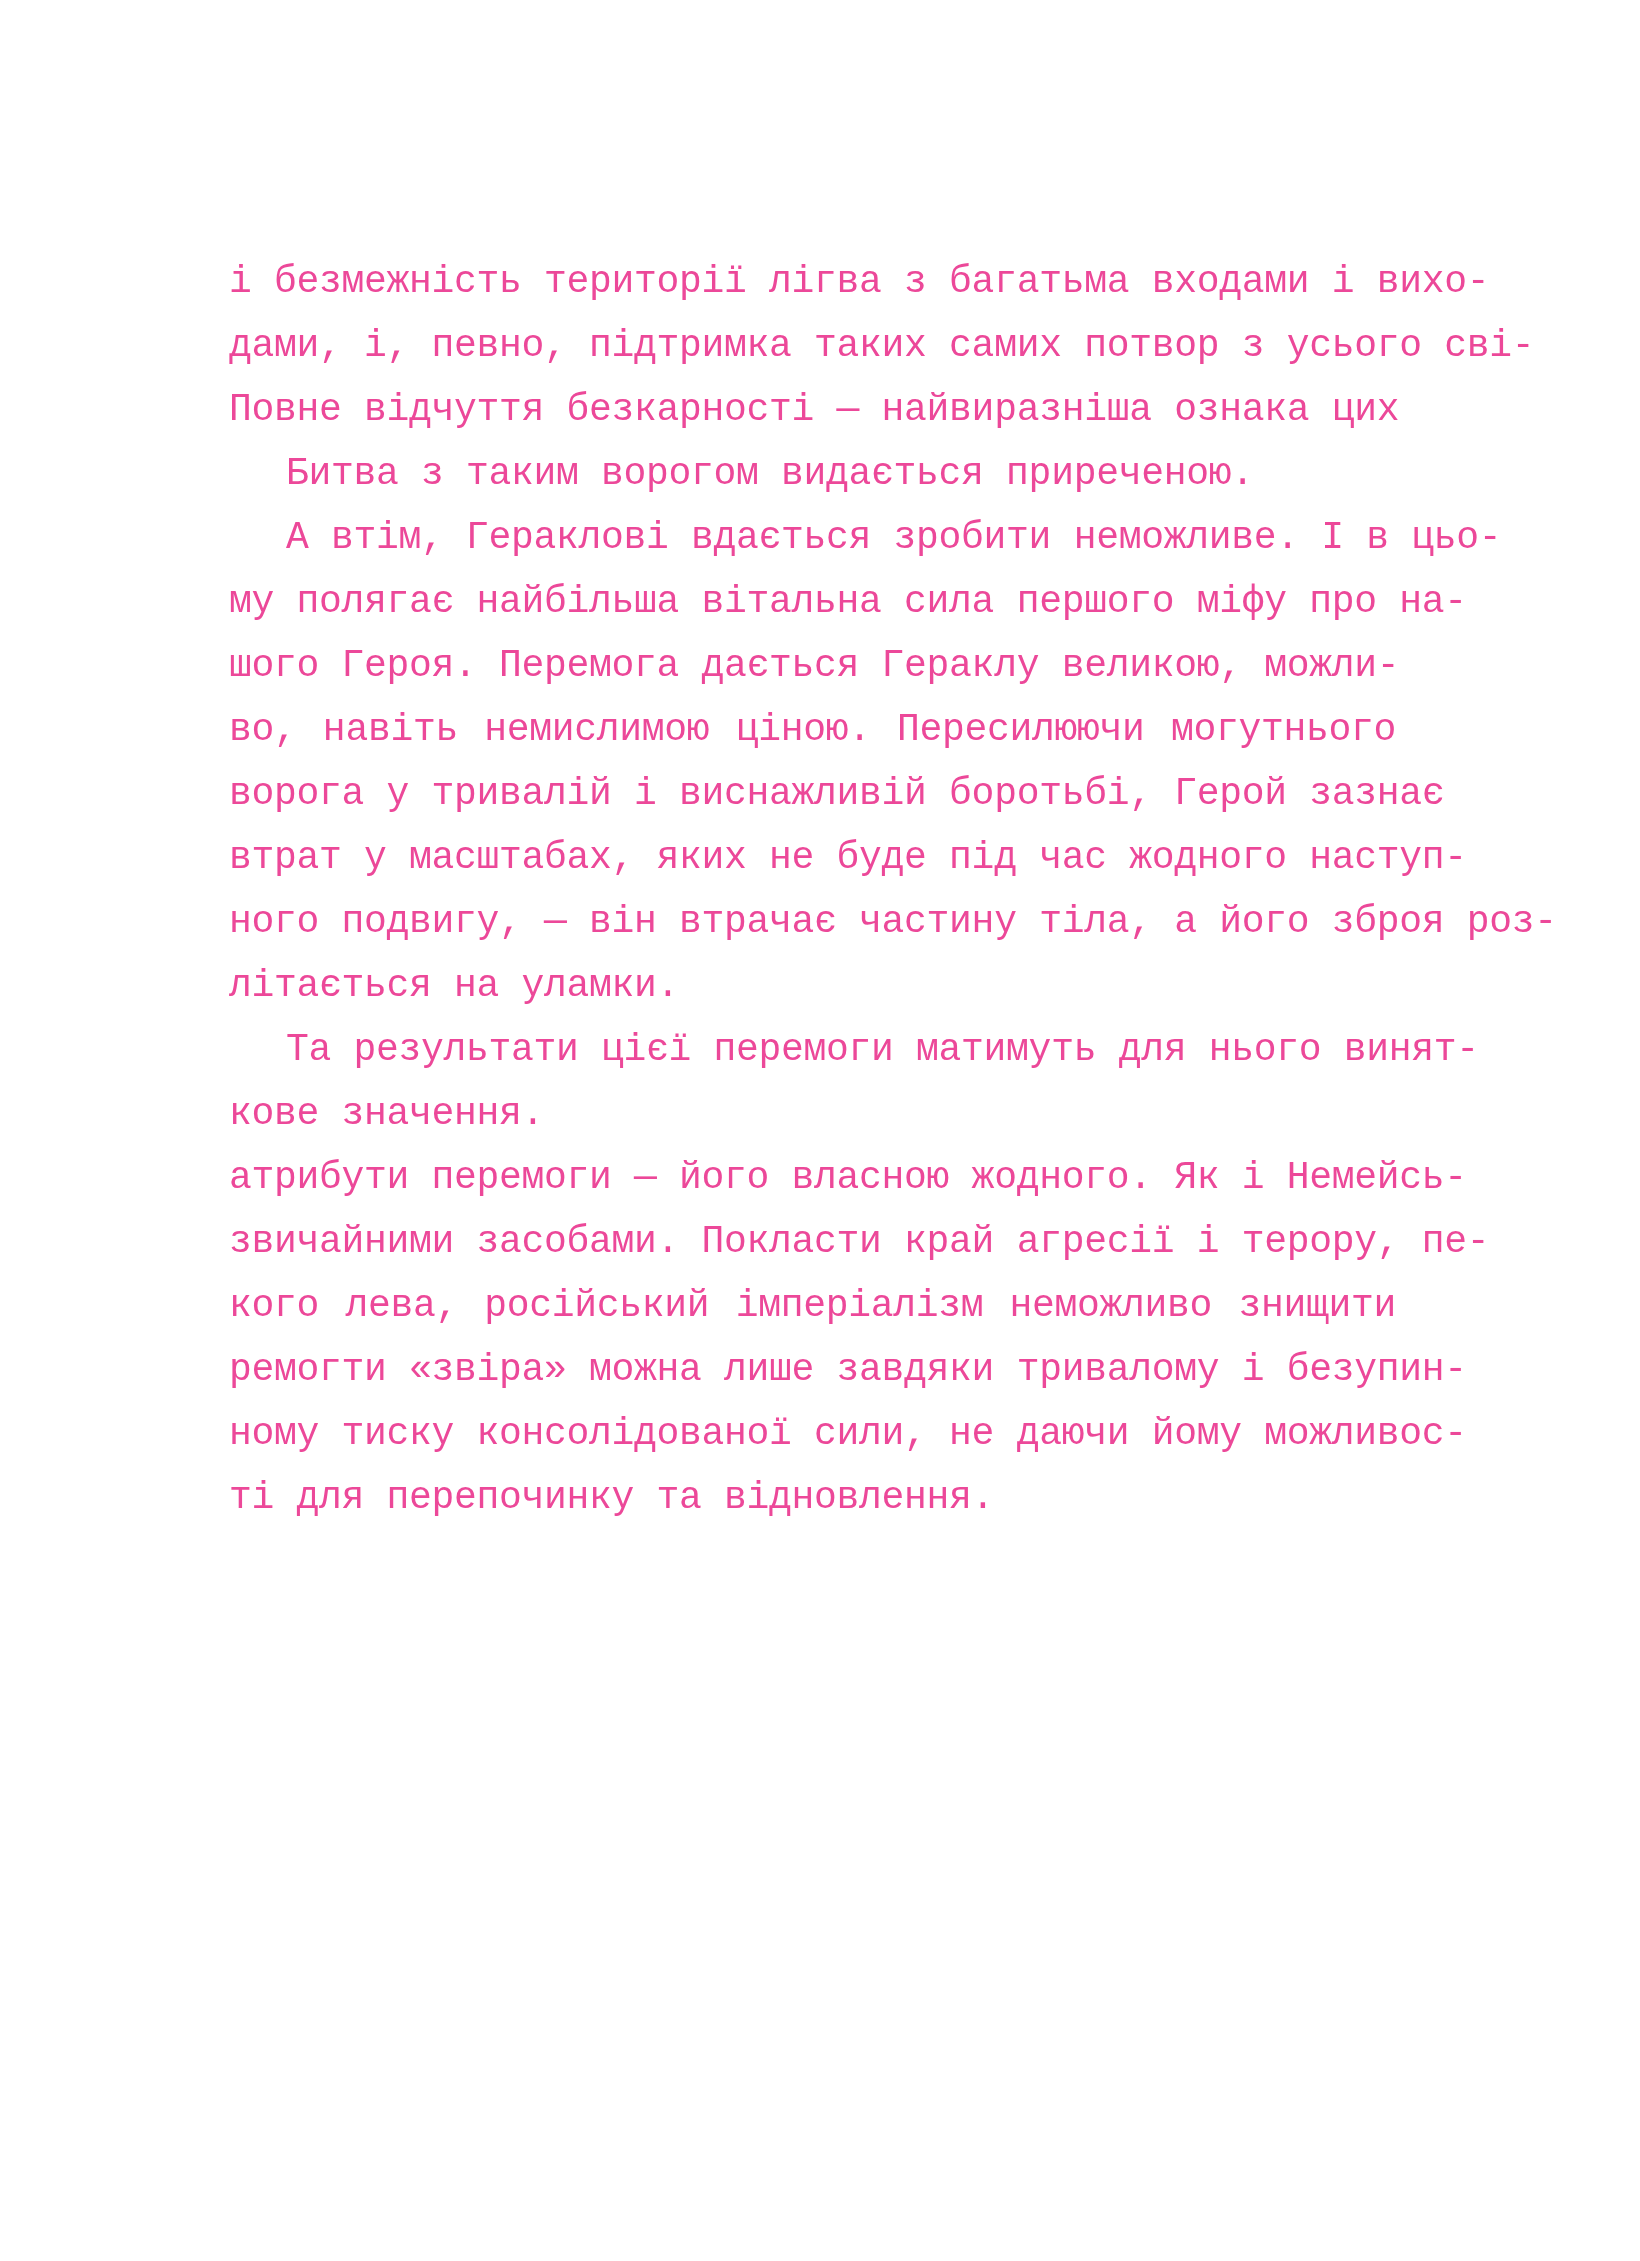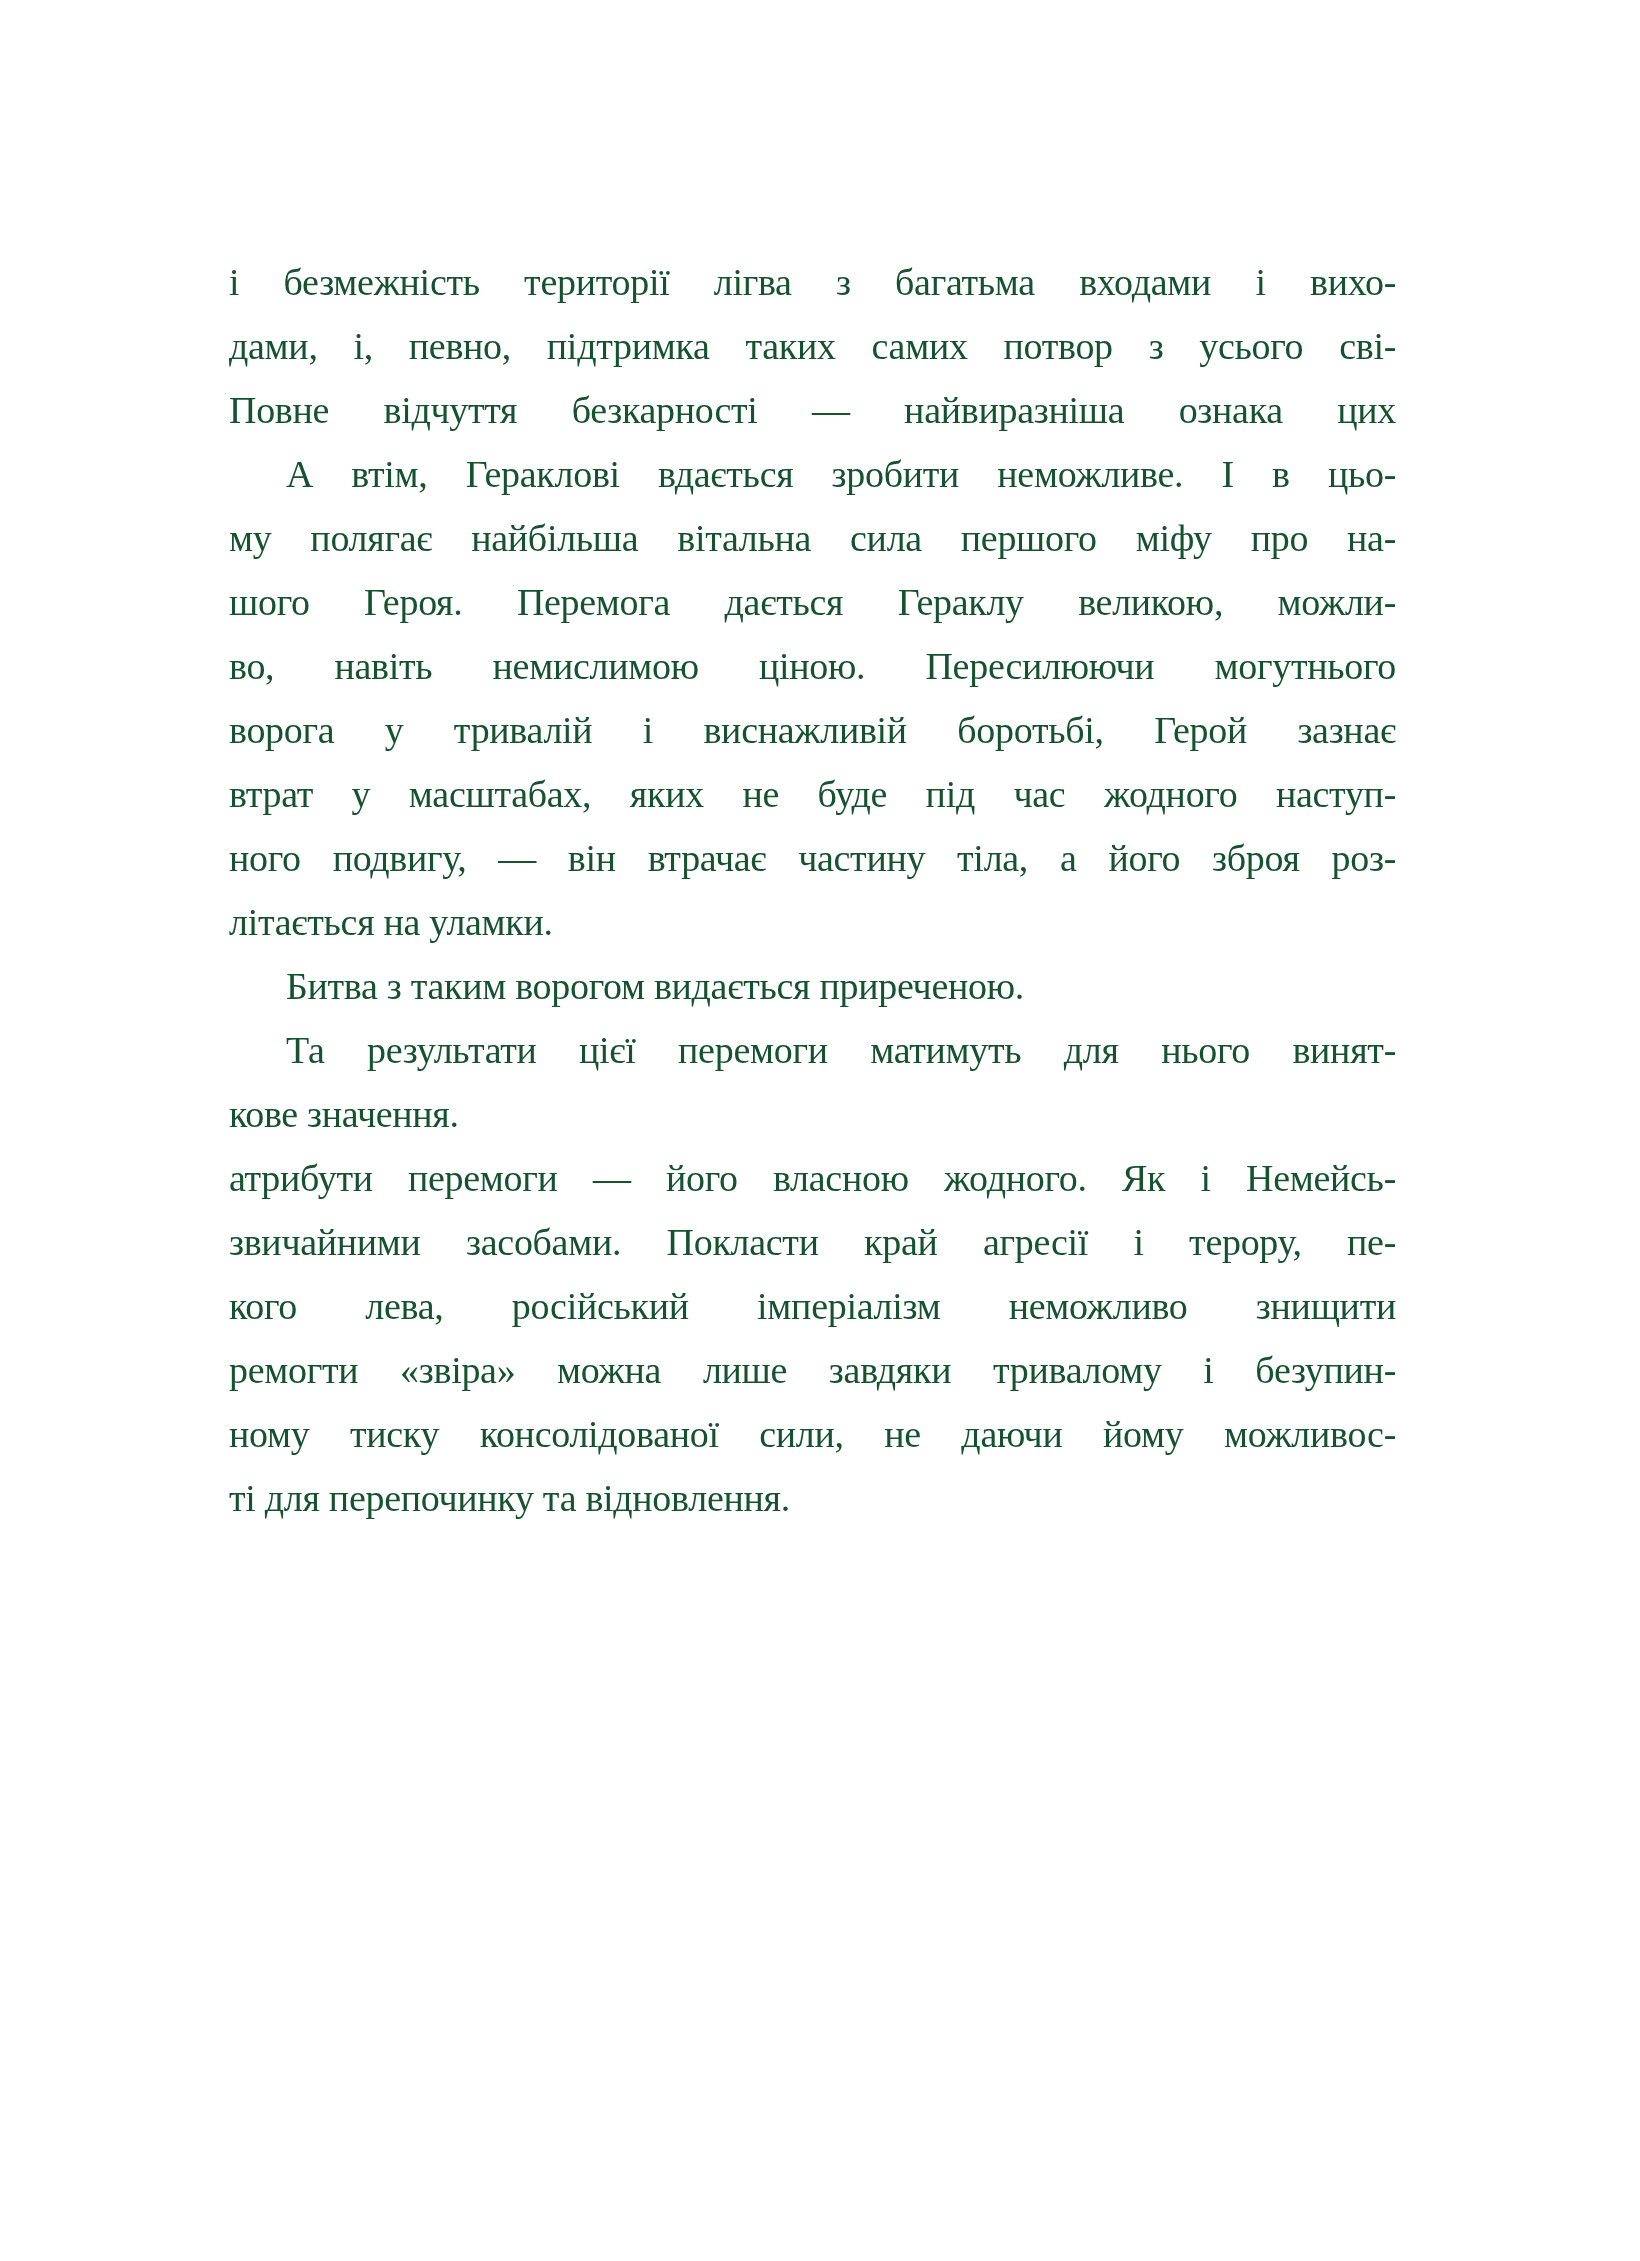--- a/index.html
+++ b/index.html
@@ -48,41 +48,41 @@
       text-align-last: left;
     }
     .line.indent {
       padding-left: 57px;
     }
   </style>
 </head>
 <body>
 
 <div class="page" style="background: rgb(255, 255, 255);">
-  <div class="text-block" style="color: #14532d;">
+  <div class="text-block" style="color: #ec4899; font-family: Liberation Mono, monospace;">
 
     <p class="paragraph">
       <span class="line">і безмежність території лігва з багатьма входами і вихо-</span>
       <span class="line">дами, і, певно, підтримка таких самих потвор з усього сві-</span>
       <span class="line">Повне відчуття безкарності — найвиразніша ознака цих</span>
+    </p>
+
+    <p class="paragraph">
+      <span class="line indent last">Битва з таким ворогом видається приреченою.</span>
     </p>
 
     <p class="paragraph">
       <span class="line indent">А втім, Гераклові вдається зробити неможливе. І в цьо-</span>
       <span class="line">му полягає найбільша вітальна сила першого міфу про на-</span>
       <span class="line">шого Героя. Перемога дається Гераклу великою, можли-</span>
       <span class="line">во, навіть немислимою ціною. Пересилюючи могутнього</span>
       <span class="line">ворога у тривалій і виснажливій боротьбі, Герой зазнає</span>
       <span class="line">втрат у масштабах, яких не буде під час жодного наступ-</span>
       <span class="line">ного подвигу, — він втрачає частину тіла, а його зброя роз-</span>
       <span class="line last">літається на уламки.</span>
-    </p>
-
-    <p class="paragraph">
-      <span class="line indent last">Битва з таким ворогом видається приреченою.</span>
     </p>
 
     <p class="paragraph">
       <span class="line indent">Та результати цієї перемоги матимуть для нього винят-</span>
       <span class="line last">кове значення.</span>
     </p>
 
     <p class="paragraph">
       <span class="line">атрибути перемоги — його власною жодного. Як і Немейсь-</span>
       <span class="line">звичайними засобами. Покласти край агресії і терору, пе-</span>

